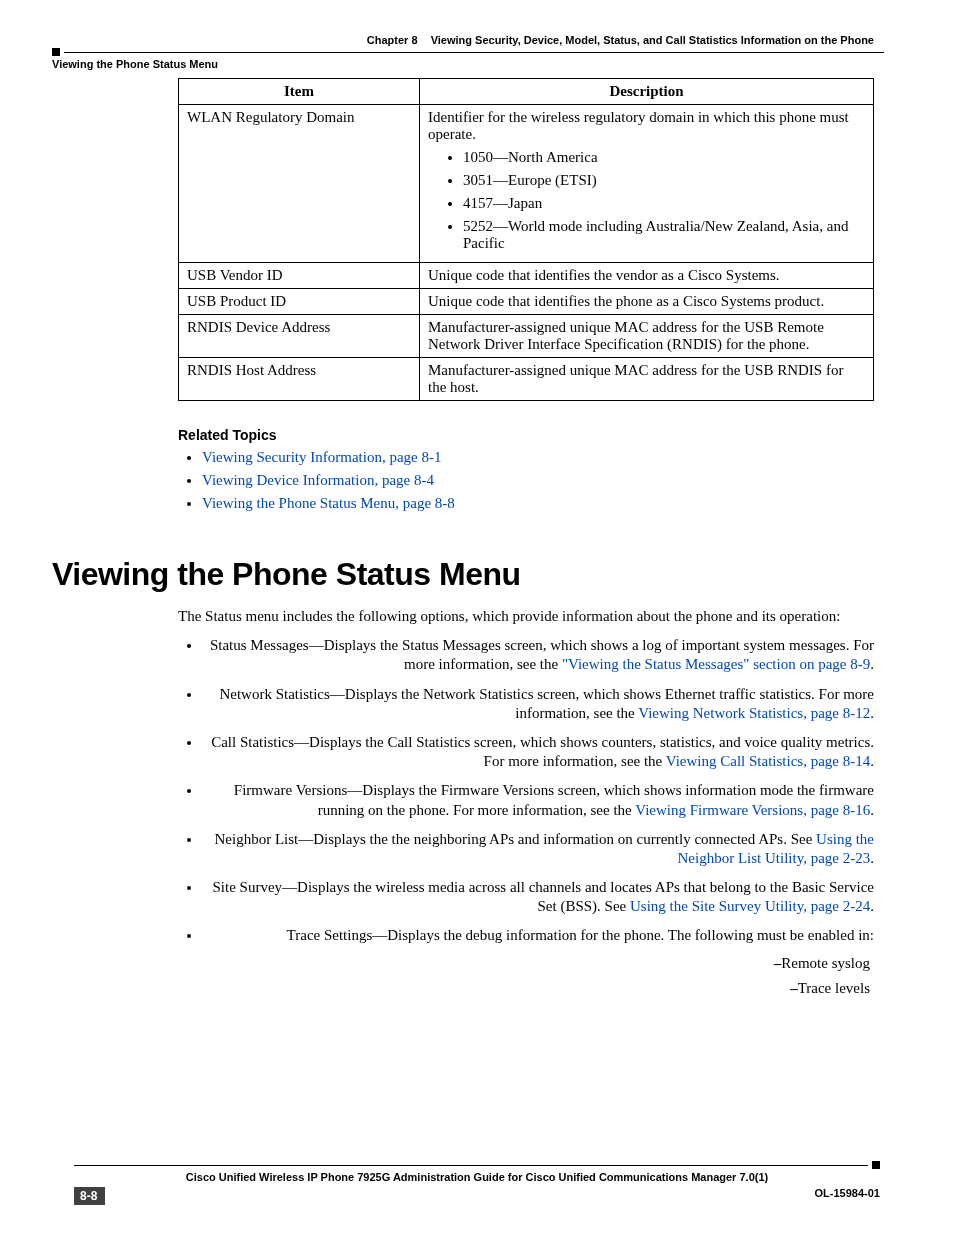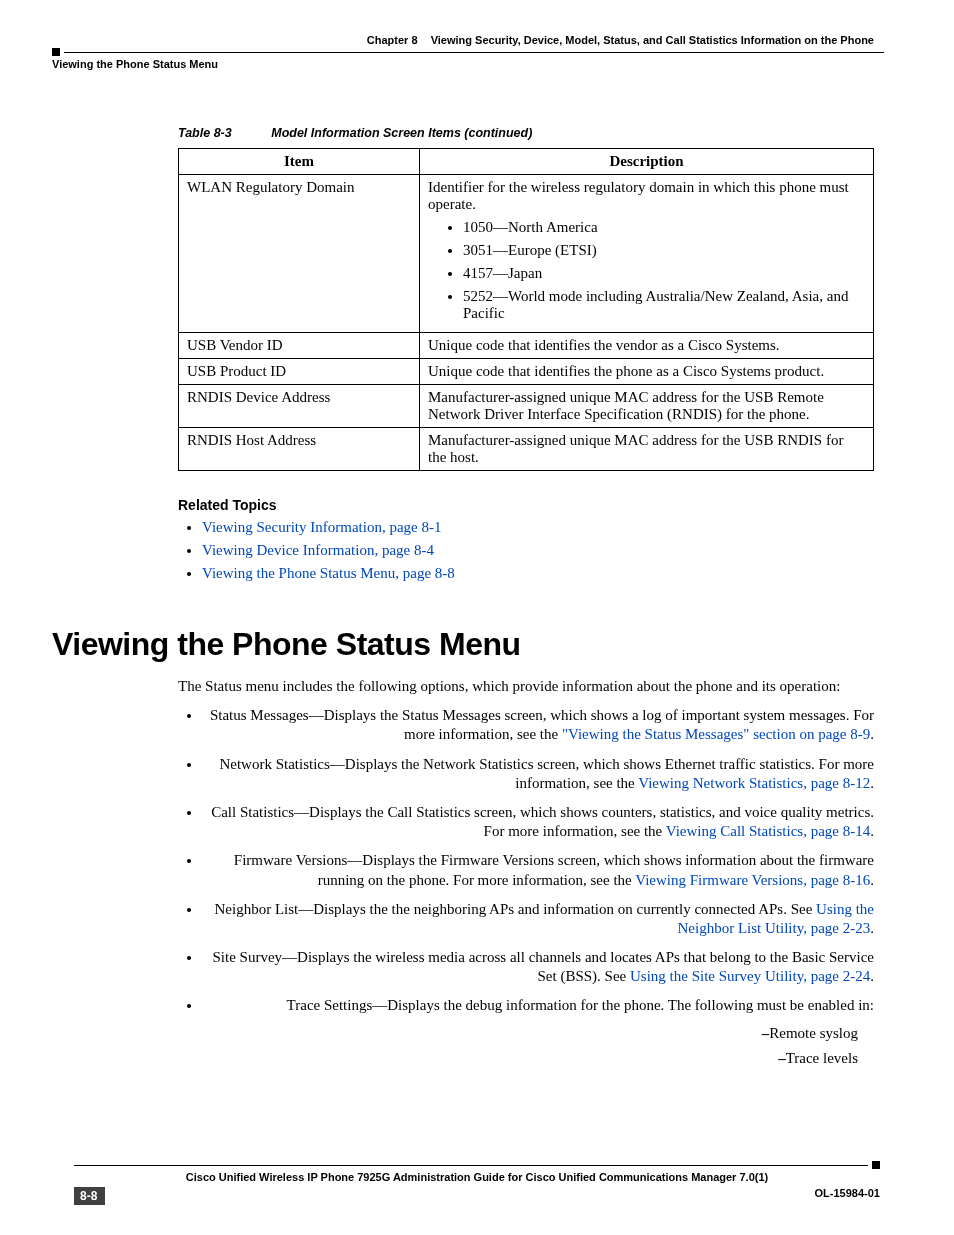--- a/index.html
+++ b/index.html
@@ -97,21 +97,21 @@
   }
 
   p.body { margin: 10px 0; line-height: 1.28; }
   ul.feature { margin: 8px 0 0 0; padding-left: 24px; }
   ul.feature > li { margin: 10px 0; line-height: 1.28; text-align: right; }
   ul.sub { list-style: none; margin: 8px 0 0 0; padding-left: 26px; }
   ul.sub > li::before {
     content: "–"; font-weight: bold; display:inline-block;
     width: 16px; margin-left:-16px;
   }
-  ul.sub > li { margin: 6px 16px; }
+  ul.sub > li { margin: 6px 4px; }
 
   .footer {
     position: absolute;
     left: 74px; right: 74px; bottom: 30px;
     font-family: Arial, Helvetica, sans-serif;
     font-size: 11px;
     font-weight: bold;
   }
   .footer .rule-row { display:flex; align-items:center; }
   .footer .rule-row .line { flex:1 1 auto; height:1px; background:#000; }
@@ -139,24 +139,20 @@
     </div>
     <div class="rule-row">
       <span class="square"></span>
       <span class="line right-extend"></span>
     </div>
     <div class="section">Viewing the Phone Status Menu</div>
   </div>
 
   <div class="content">
 
-    <div class="table-caption">
-      <span class="num">Table 8-3</span>
-      <span class="title">Model Information Screen Items (continued)</span>
-    </div>
 
     <table class="info">
       <thead>
         <tr>
           <th>Item</th>
           <th>Description</th>
         </tr>
       </thead>
       <tbody>
         <tr>
@@ -205,21 +201,21 @@
       <li>
         <span>Status Messages—Displays the Status Messages screen, which shows a log of important system messages. For more information, see the </span><span class="xref">"Viewing the Status Messages" section on page 8-9</span><span>.</span>
       </li>
       <li>
         <span>Network Statistics—Displays the Network Statistics screen, which shows Ethernet traffic statistics. For more information, see the </span><span class="xref">Viewing Network Statistics, page 8-12</span><span>.</span>
       </li>
       <li>
         <span>Call Statistics—Displays the Call Statistics screen, which shows counters, statistics, and voice quality metrics. For more information, see the </span><span class="xref">Viewing Call Statistics, page 8-14</span><span>.</span>
       </li>
       <li>
-        <span>Firmware Versions—Displays the Firmware Versions screen, which shows information about the firmware running on the phone. For more information, see the </span><span class="xref">Viewing Firmware Versions, page 8-16</span><span>.</span>
+        <span>Firmware Versions—Displays the Firmware Versions screen, which shows information mode the firmware running on the phone. For more information, see the </span><span class="xref">Viewing Firmware Versions, page 8-16</span><span>.</span>
       </li>
       <li>
         <span>Neighbor List—Displays the the neighboring APs and information on currently connected APs. See </span><span class="xref">Using the Neighbor List Utility, page 2-23</span><span>.</span>
       </li>
       <li>
         <span>Site Survey—Displays the wireless media across all channels and locates APs that belong to the Basic Service Set (BSS). See </span><span class="xref">Using the Site Survey Utility, page 2-24</span><span>.</span>
       </li>
       <li>
         <span>Trace Settings—Displays the debug information for the phone. The following must be enabled in:</span>
         <ul class="sub">

